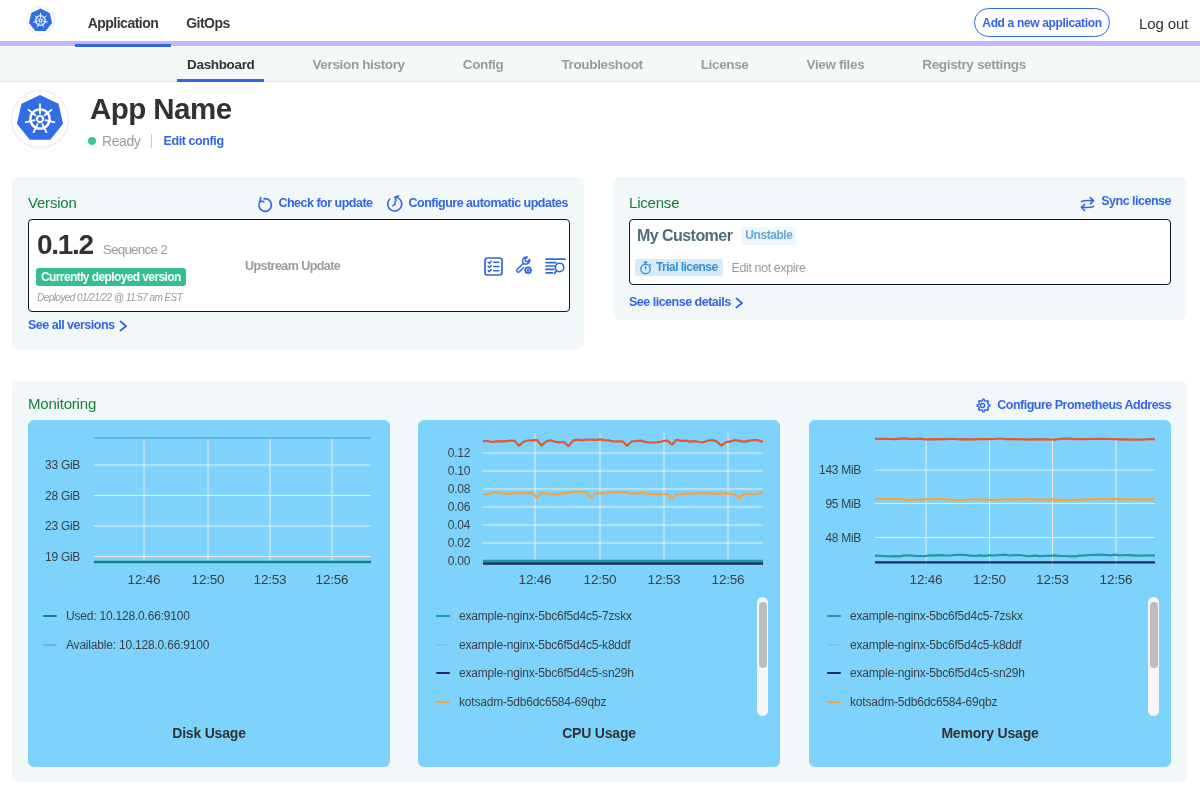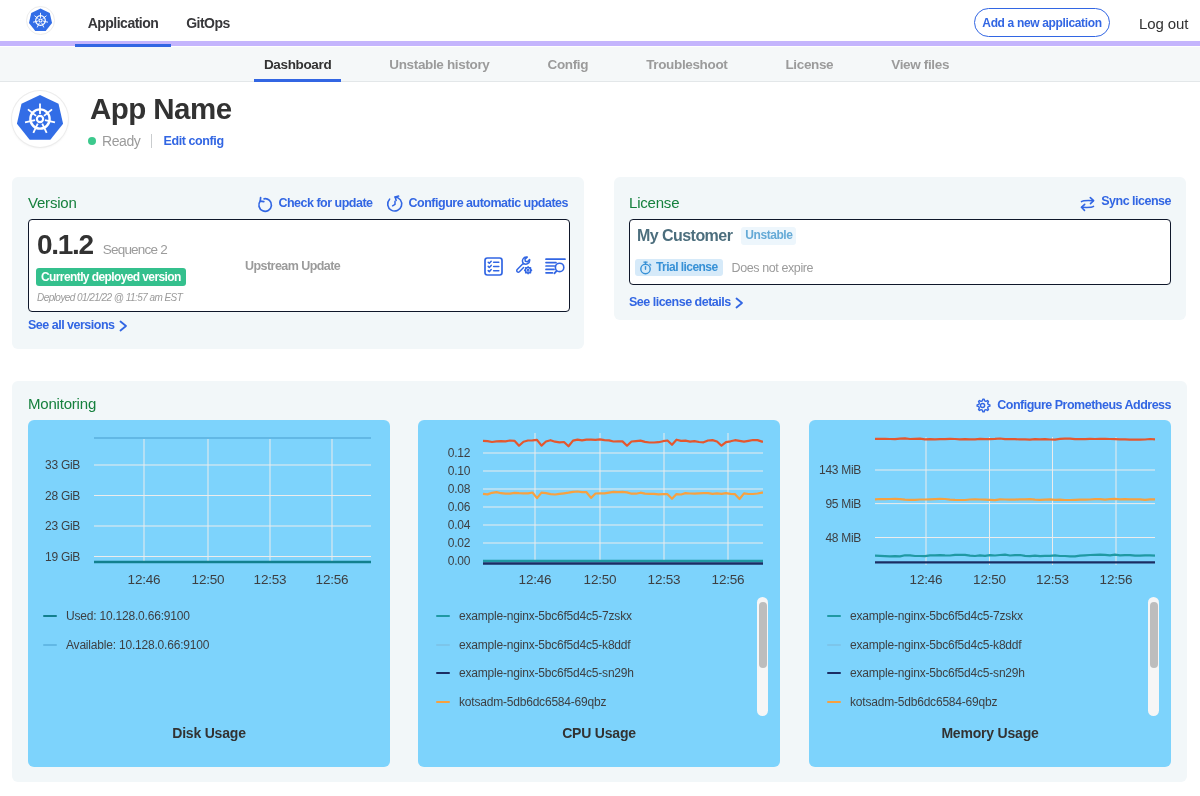--- a/index.html
+++ b/index.html
@@ -73,25 +73,26 @@
       </svg>
     </div>
   <div class="navtab active" style="left:75px; width:96px;">Application</div>
   <div class="navtab" style="left:174px; width:68px;">GitOps</div>
   <div class="btn-pill">Add a new application</div>
   <div class="logout">Log out</div>
 </div>
 
 <div class="subnav">
   <div class="subitem active">Dashboard</div>
-  <div class="subitem">Unstable history</div>
+  <div class="subitem">Version history</div>
   <div class="subitem">Config</div>
   <div class="subitem">Troubleshoot</div>
   <div class="subitem">License</div>
   <div class="subitem">View files</div>
+  <div class="subitem">Registry settings</div>
 </div>
 
 <div class="applogo">
     <svg class="icon" width="50" height="50" viewBox="0 0 100 104">
 <polygon points="50,2 88.5,20.5 98,62 71.5,95.3 28.5,95.3 2,62 11.5,20.5" fill="#326de6"></polygon>
 <g stroke="#fff" fill="none">
 <circle cx="50" cy="52" r="20" stroke-width="5"></circle>
 <circle cx="50" cy="52" r="6.5" stroke-width="4.5"></circle>
 <g stroke-width="3.8">
           <line x1="50.0" y1="41.5" x2="50.0" y2="20.0"></line>
@@ -203,21 +204,21 @@
       <span class="trialchip">
           <svg class="icon" width="13" height="14" viewBox="0 0 13 14" fill="none" stroke="#3791d6" stroke-width="1.4" stroke-linecap="round">
 <circle cx="6.5" cy="8" r="4.7"></circle>
 <line x1="6.5" y1="5.6" x2="6.5" y2="8.2"></line>
 <line x1="4.9" y1="1.1" x2="8.1" y2="1.1"></line>
 <line x1="6.5" y1="1.2" x2="6.5" y2="2.6"></line>
 <line x1="10.8" y1="3.2" x2="11.8" y2="4.2" stroke-width="1.2"></line>
 </svg>
           <span style="margin-left:4px;">Trial license</span>
         </span>
-      <span style="font-size:12.5px; color:#9b9b9b; letter-spacing:-0.4px; margin-left:9px;">Does not expire</span>
+      <span style="font-size:12.5px; color:#9b9b9b; letter-spacing:-0.4px; margin-left:9px;">Edit not expire</span>
     </div>
   </div>
   <div style="position:absolute; left:15px; top:116px; display:flex; align-items:center;">
     <span class="link13">See license details</span>
       <span class="icon" style="margin-left:4px;"><svg class="icon" width="9" height="12" viewBox="0 0 9 12" fill="none" stroke="#3266e3" stroke-width="1.8" stroke-linecap="round" stroke-linejoin="round">
 <path d="M1.5 1.5 L7 6 L1.5 10.5"></path>
 </svg></span>
   </div>
 </div>
 

